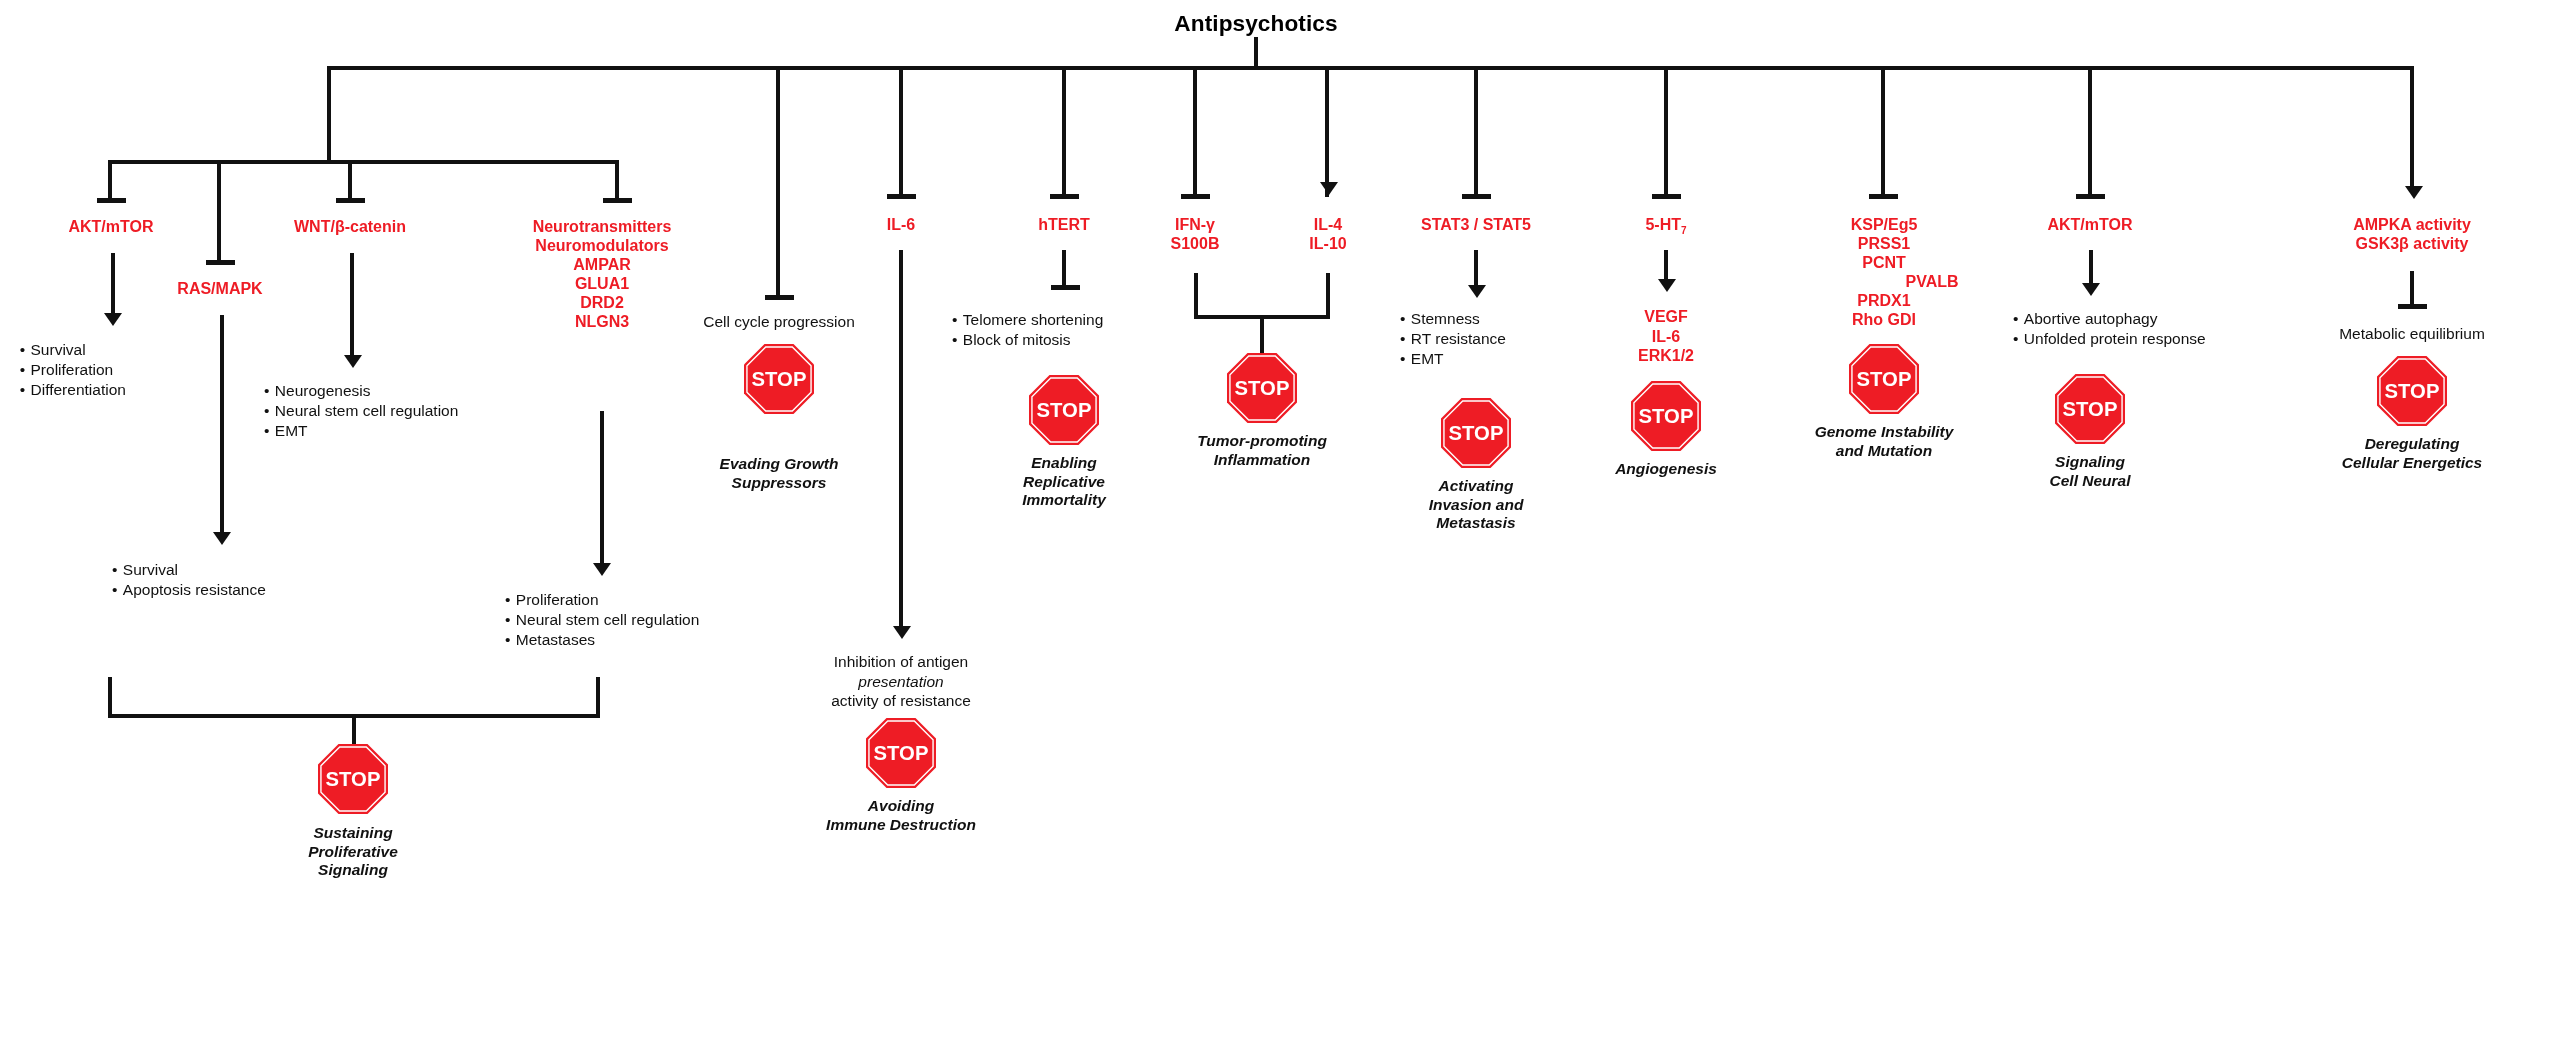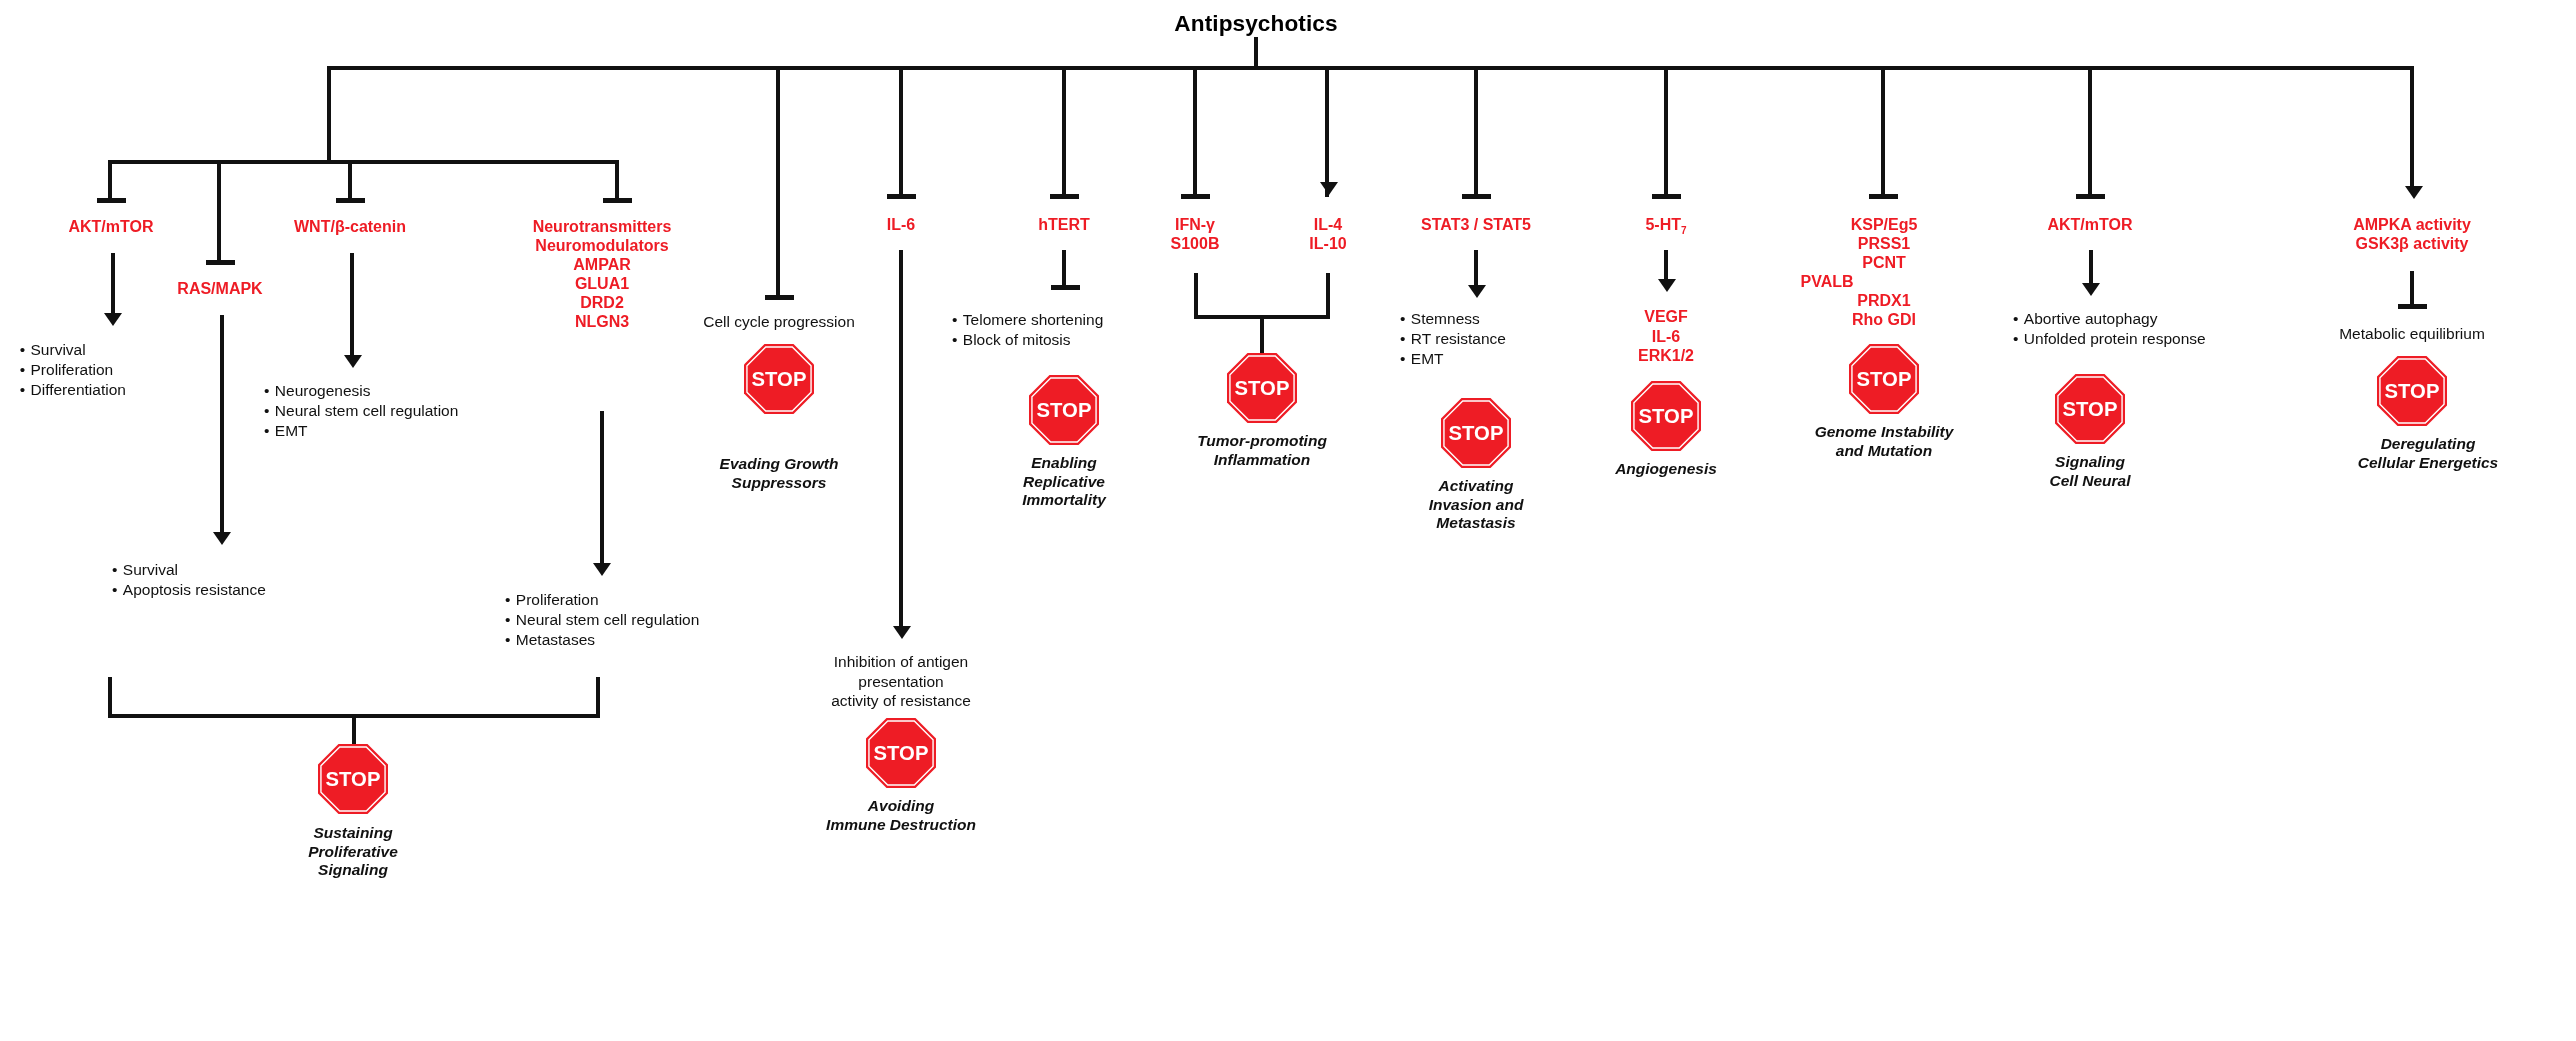--- a/index.html
+++ b/index.html
@@ -147,21 +147,21 @@
 <div class="cap" style="left:779px;top:423px;margin-top:32px;">
   <span>Evading Growth</span><br>
   <span>Suppressors</span>
 </div>
 
 <div class="tbar" style="left:887px;top:194px;"></div>
 <div class="redlabel ctr" style="left:901px;top:215px;">IL-6</div>
 <div class="vline" style="left:899px;top:250px;height:378px;"></div>
 <div class="arrowhead" style="left:893px;top:626px;"></div>
 <div class="blk ctr" style="left:901px;top:652px;">Inhibition of antigen</div>
-<div class="blk ctr" style="left:901px;top:672px;">presentation</div>
+<div class="blk ctr" style="left:901px;top:672px;font-style:italic;">presentation</div>
 <div class="blk ctr" style="left:901px;top:691px;">activity  of resistance</div>
 <div class="stop" style="left:901px;top:718px;">
   <svg viewBox="0 0 100 100">
     <polygon points="29.3,0 70.7,0 100,29.3 100,70.7 70.7,100 29.3,100 0,70.7 0,29.3" fill="#ee1c25"></polygon>
     <polygon points="31,4.2 69,4.2 95.8,31 95.8,69 69,95.8 31,95.8 4.2,69 4.2,31" fill="none" stroke="#ffffff" stroke-width="2"></polygon>
     <text x="50" y="50" text-anchor="middle" dominant-baseline="central" font-family="Liberation Sans, sans-serif" font-weight="bold" font-size="29" fill="#ffffff">STOP</text>
   </svg>
 </div>
 <div class="cap" style="left:901px;top:797px;">
   <span>Avoiding</span><br>
@@ -253,21 +253,21 @@
   </svg>
 </div>
 <div class="cap" style="left:1666px;top:460px;">
   <span>Angiogenesis</span>
 </div>
 
 <div class="tbar" style="left:1869px;top:194px;"></div>
 <div class="redlabel ctr" style="left:1884px;top:215px;">KSP/Eg5</div>
 <div class="redlabel ctr" style="left:1884px;top:234px;">PRSS1</div>
 <div class="redlabel ctr" style="left:1884px;top:253px;">PCNT</div>
-<div class="redlabel ctr" style="left:1827px;top:272px;">PVALB</div>
+<div class="redlabel ctr" style="left:1932px;top:272px;">PVALB</div>
 <div class="redlabel ctr" style="left:1884px;top:291px;">PRDX1</div>
 <div class="redlabel ctr" style="left:1884px;top:310px;text-align:center;">Rho GDI</div>
 <div class="stop" style="left:1884px;top:344px;">
   <svg viewBox="0 0 100 100">
     <polygon points="29.3,0 70.7,0 100,29.3 100,70.7 70.7,100 29.3,100 0,70.7 0,29.3" fill="#ee1c25"></polygon>
     <polygon points="31,4.2 69,4.2 95.8,31 95.8,69 69,95.8 31,95.8 4.2,69 4.2,31" fill="none" stroke="#ffffff" stroke-width="2"></polygon>
     <text x="50" y="50" text-anchor="middle" dominant-baseline="central" font-family="Liberation Sans, sans-serif" font-weight="bold" font-size="29" fill="#ffffff">STOP</text>
   </svg>
 </div>
 <div class="cap" style="left:1884px;top:423px;">
@@ -301,17 +301,17 @@
 <div class="vline" style="left:2410px;top:271px;height:36px;"></div>
 <div class="tbar" style="left:2398px;top:304px;"></div>
 <div class="blk ctr" style="left:2412px;top:324px;">Metabolic equilibrium</div>
 <div class="stop" style="left:2412px;top:356px;">
   <svg viewBox="0 0 100 100">
     <polygon points="29.3,0 70.7,0 100,29.3 100,70.7 70.7,100 29.3,100 0,70.7 0,29.3" fill="#ee1c25"></polygon>
     <polygon points="31,4.2 69,4.2 95.8,31 95.8,69 69,95.8 31,95.8 4.2,69 4.2,31" fill="none" stroke="#ffffff" stroke-width="2"></polygon>
     <text x="50" y="50" text-anchor="middle" dominant-baseline="central" font-family="Liberation Sans, sans-serif" font-weight="bold" font-size="29" fill="#ffffff">STOP</text>
   </svg>
 </div>
-<div class="cap" style="left:2412px;top:435px;margin-left:16px;">
+<div class="cap" style="left:2412px;top:435px;">
   <span>Deregulating</span><br>
   <span>Cellular Energetics</span>
 </div>
 
 
 </body></html>

